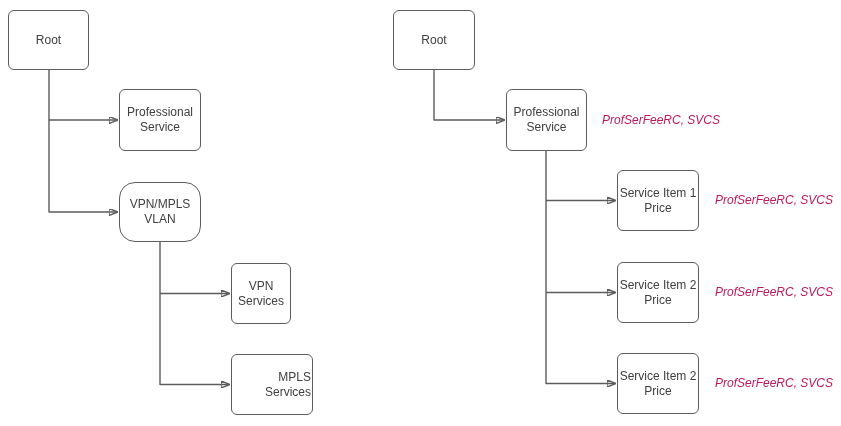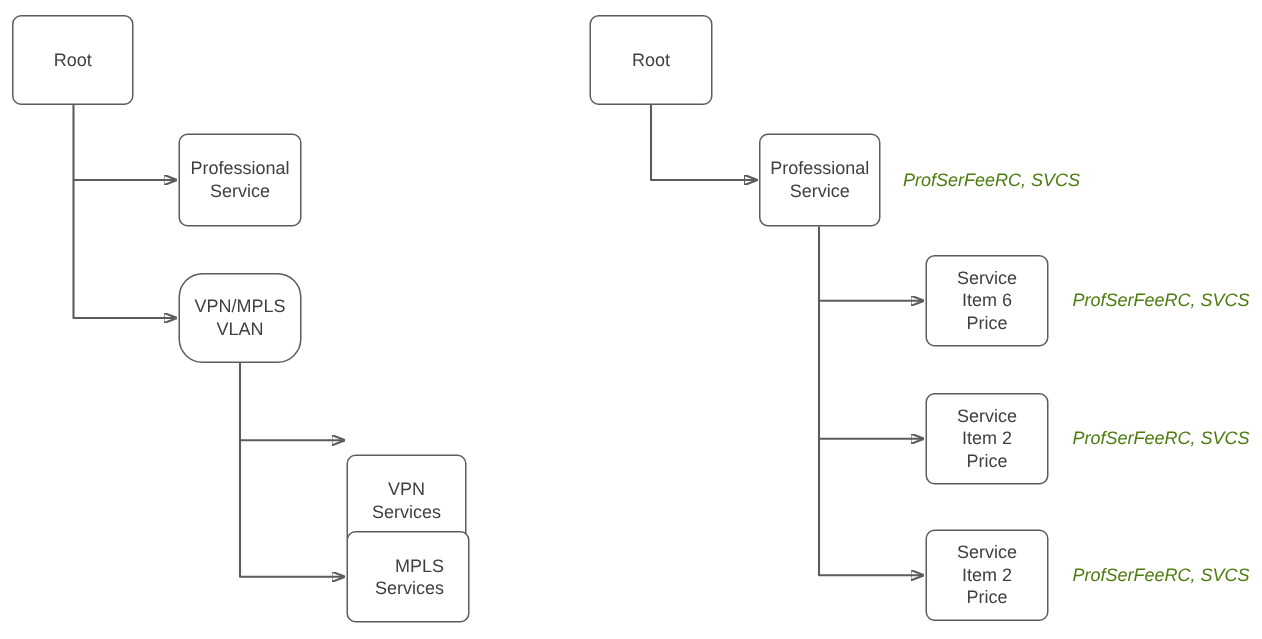--- a/index.html
+++ b/index.html
@@ -34,27 +34,27 @@
     background: #ffffff;
     border: 1.5px solid #5c5c5c;
     border-radius: 6px;
     display: flex;
     align-items: center;
     justify-content: center;
     text-align: center;
     font-size: 12px;
     line-height: 15px;
     color: #404040;
-    padding: 2px 16px;
+    padding: 2px 1px;
   }
   .annotation {
     position: absolute;
     font-size: 12px;
     font-style: italic;
-    color: #4d7c0f;
+    color: #be185d;
     white-space: nowrap;
     line-height: 16px;
   }
 </style>
 </head>
 <body>
 
 <div class="canvas">
 
   <svg class="connectors" viewBox="0 0 841 426" xmlns="http://www.w3.org/2000/svg">
@@ -71,26 +71,26 @@
 
     <path d="M434 70 L434 120 L504 120" marker-end="url(#arrow)"></path>
     <path d="M546 151 L546 383.5 L615 383.5" marker-end="url(#arrow)"></path>
     <path d="M546 200.5 L615 200.5" marker-end="url(#arrow)"></path>
     <path d="M546 292.5 L615 292.5" marker-end="url(#arrow)"></path>
   </svg>
 
   <div class="node" style="left:8px; top:10px; width:81px; height:60px;">Root</div>
   <div class="node" style="left:119px; top:89px; width:82px; height:62px;">Professional Service</div>
   <div class="node" style="left:119px; top:182px; width:82px; height:60px;border-radius:16px;">VPN/MPLS VLAN</div>
-  <div class="node" style="left:231px; top:263px; width:80px; height:61px;margin-top:40px;">VPN Services</div>
+  <div class="node" style="left:231px; top:263px; width:60px; height:61px;">VPN Services</div>
   <div class="node" style="left:231px; top:354px; width:82px; height:61px;text-align:right;">MPLS Services</div>
 
   <div class="node" style="left:393px; top:10px; width:82px; height:60px;">Root</div>
   <div class="node" style="left:506px; top:89px; width:81px; height:62px;">Professional Service</div>
-  <div class="node" style="left:617px; top:170px; width:82px; height:61px;">Service Item 6 Price</div>
+  <div class="node" style="left:617px; top:170px; width:82px; height:61px;">Service Item 1 Price</div>
   <div class="node" style="left:617px; top:262px; width:82px; height:61px;">Service Item 2 Price</div>
   <div class="node" style="left:617px; top:353px; width:82px; height:61px;">Service Item 2 Price</div>
 
   <div class="annotation" style="left:602px; top:112px;">ProfSerFeeRC, SVCS</div>
   <div class="annotation" style="left:715px; top:192px;">ProfSerFeeRC, SVCS</div>
   <div class="annotation" style="left:715px; top:284px;">ProfSerFeeRC, SVCS</div>
   <div class="annotation" style="left:715px; top:375px;">ProfSerFeeRC, SVCS</div>
 
 </div>
 

